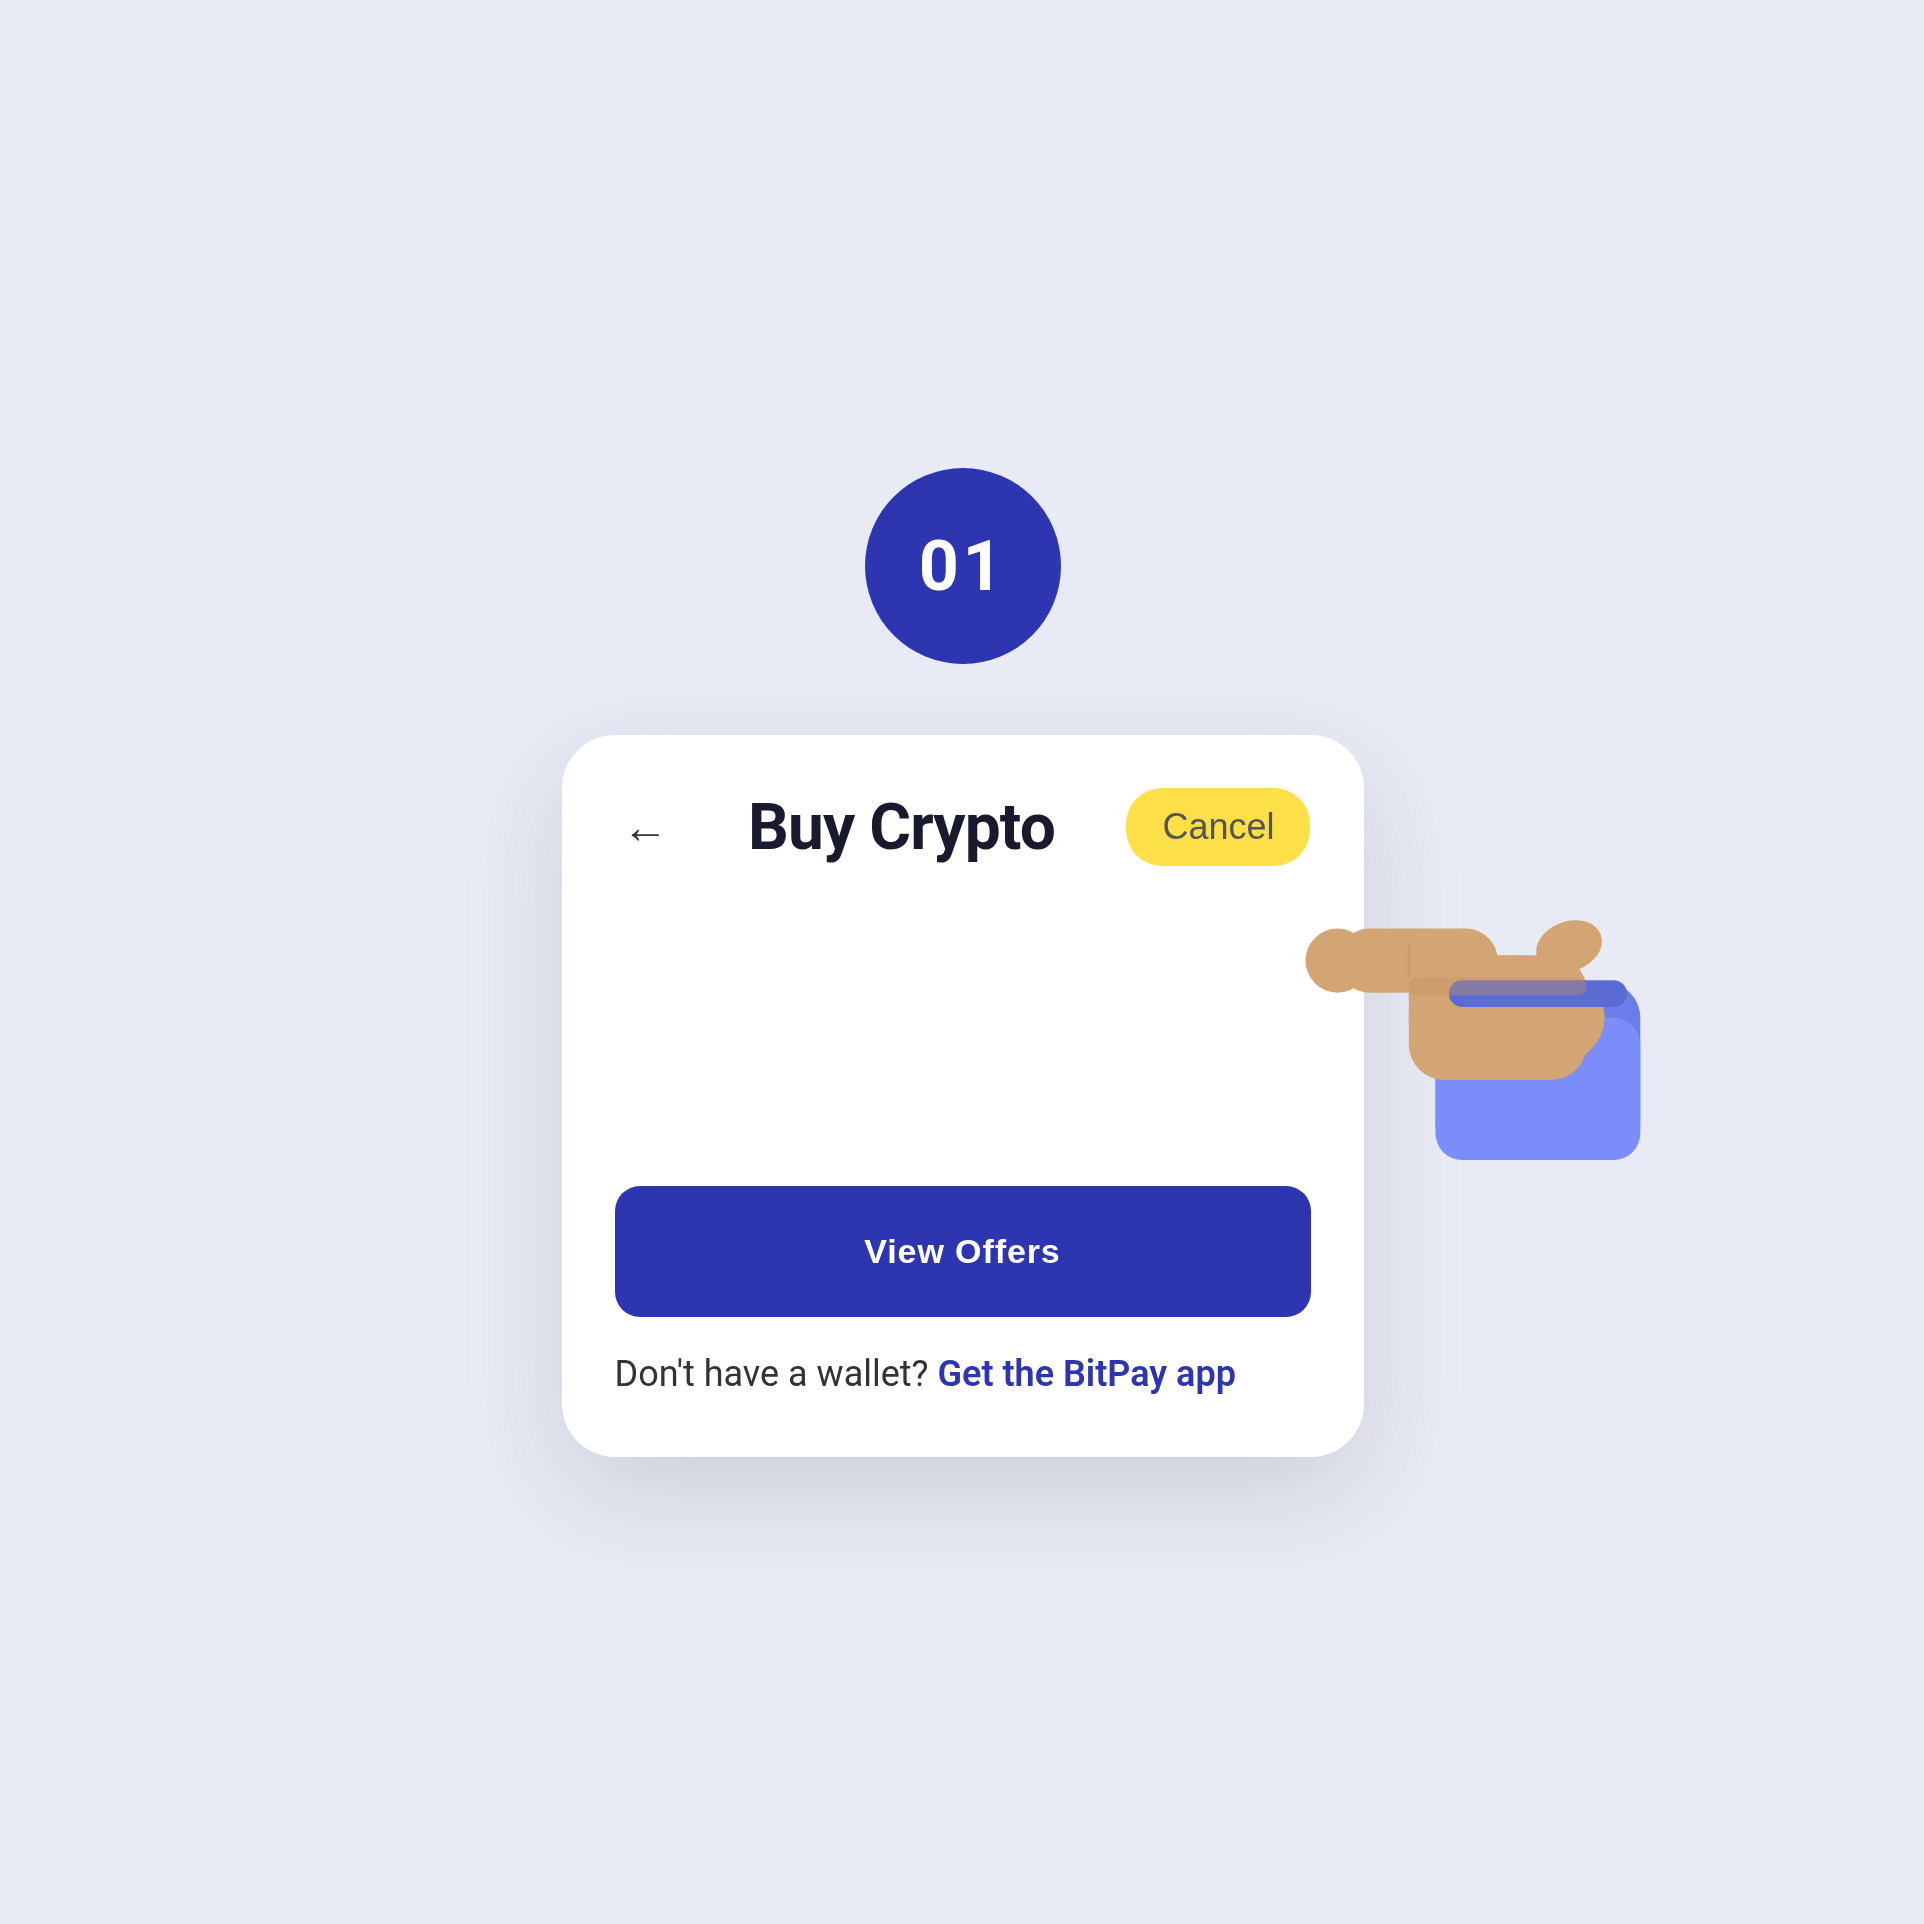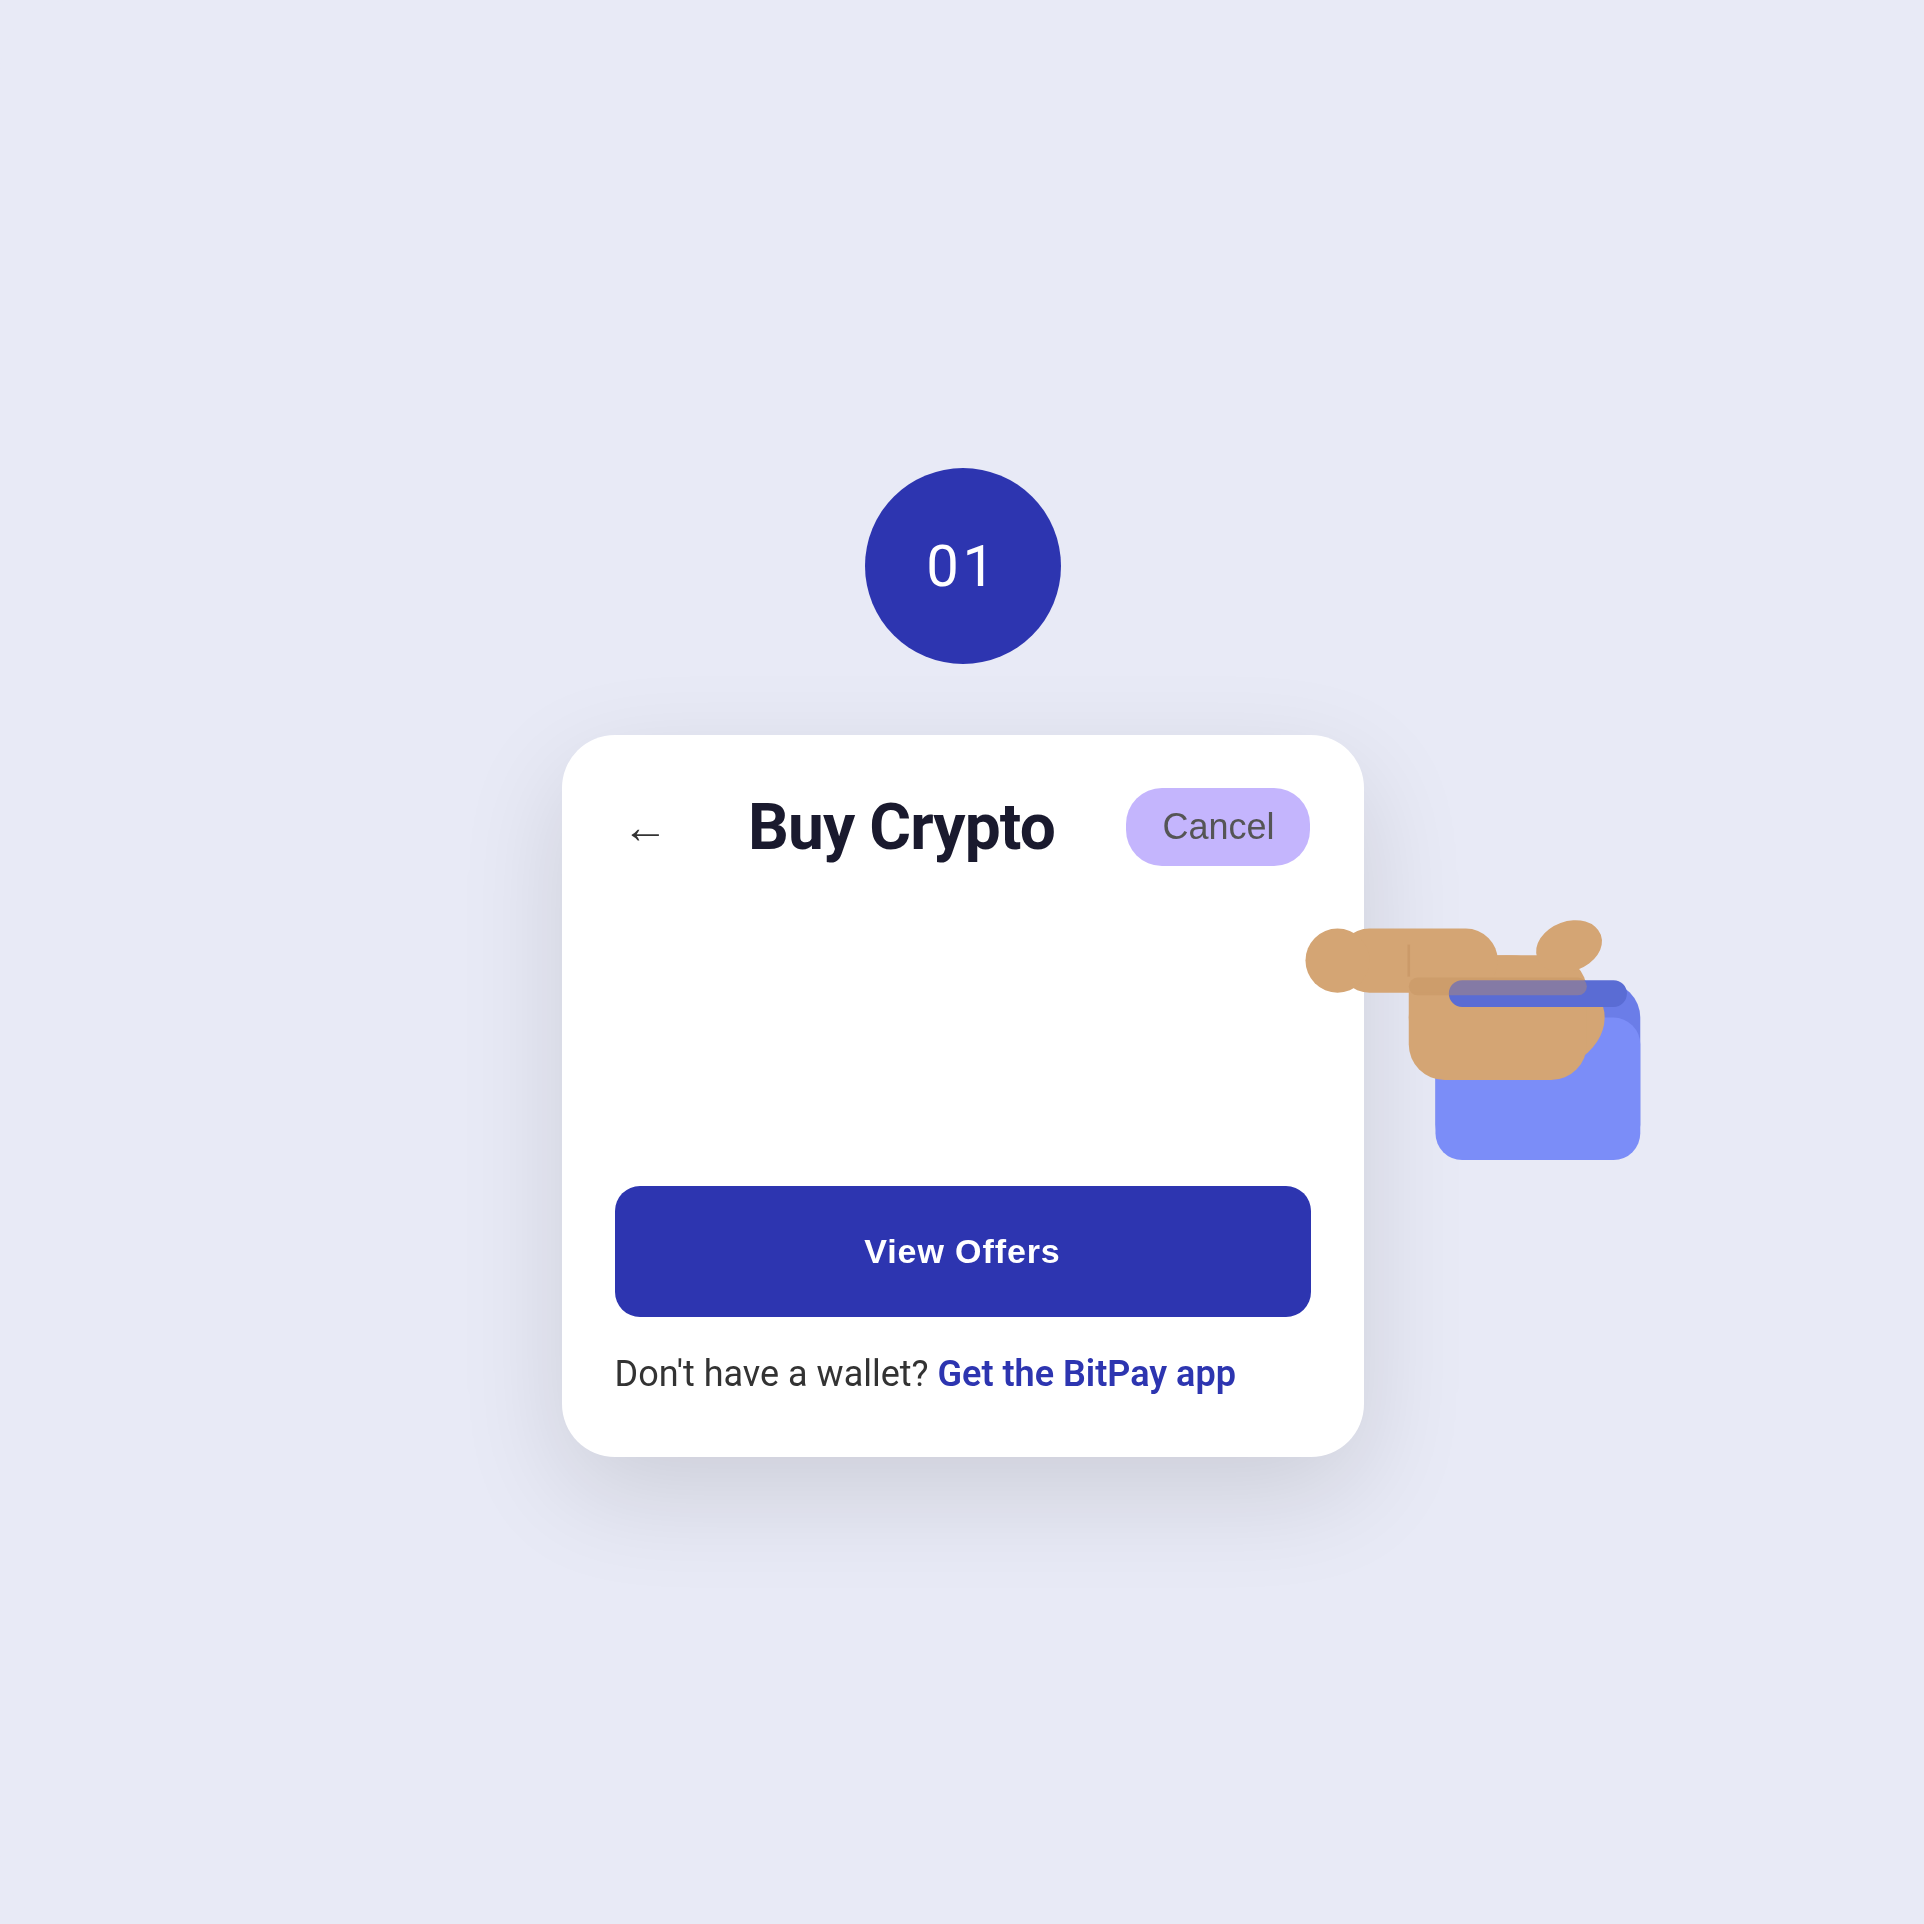--- a/index.html
+++ b/index.html
@@ -39,22 +39,22 @@
       background: #2d35b0;
       display: flex;
       align-items: center;
       justify-content: center;
       margin-bottom: 71px;
       z-index: 10;
     }
 
     .step-badge-text {
       color: white;
-      font-size: 58px;
-      font-weight: 400;
+      font-size: 70px;
+      font-weight: 700;
       letter-spacing: 3.6px;
     }
 
     .phone-container {
       position: relative;
       width: 802px;
     }
 
     .phone-card {
       background: white;
@@ -88,21 +88,21 @@
     }
 
     .page-title {
       font-size: 64px;
       font-weight: 700;
       color: #1a1a2e;
       letter-spacing: -0.9px;
     }
 
     .cancel-button {
-      background: #c4b5fd;
+      background: #fde047;
       border: none;
       border-radius: 36px;
       padding: 18px 36px;
       font-size: 36px;
       color: #555;
       cursor: pointer;
       font-weight: 500;
     }
 
     .section-card {

